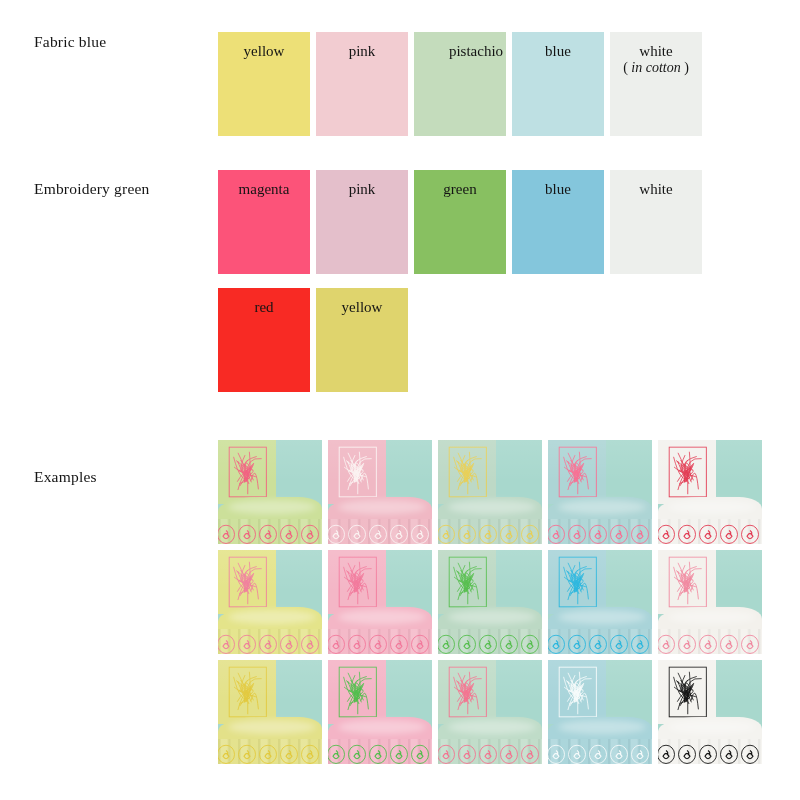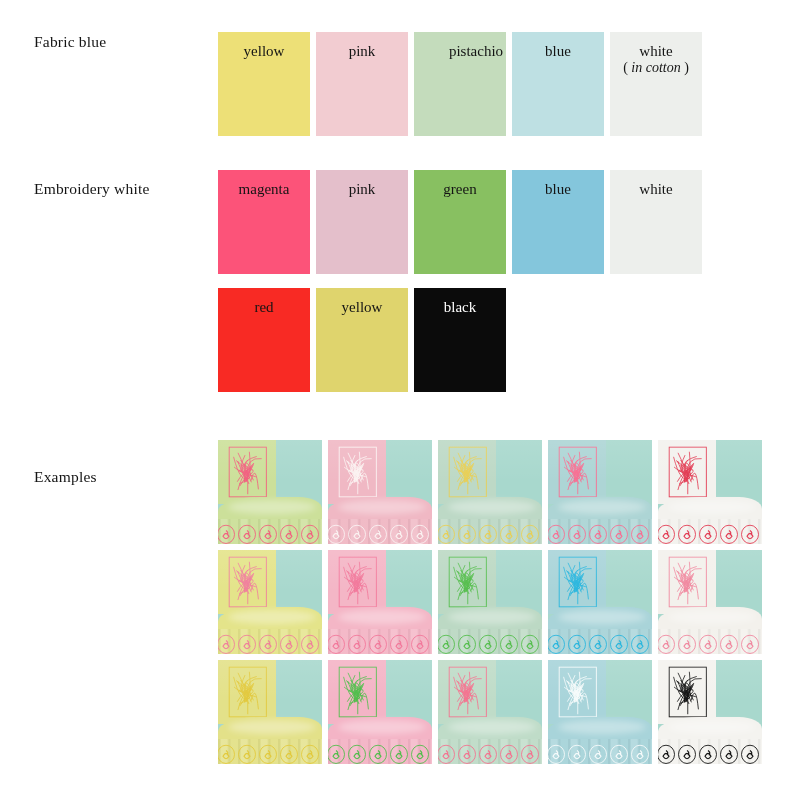--- a/index.html
+++ b/index.html
@@ -141,21 +141,21 @@
     pointer-events: none;
   }
 </style>
 </head>
 <body>
 
 <div class="page">
 
   <div class="row-label" id="label-fabric">Fabric blue</div>
 
-  <div class="row-label" id="label-embroid">Embroidery white</div>
+  <div class="row-label" id="label-embroid">Embroidery green</div>
 
   <div class="row-label" id="label-examples">Examples</div>
 
   <div class="swatch-row" id="fabric-row">
       <div class="swatch" style="background: rgb(237, 224, 119); color: rgb(20, 20, 20);">
         <span class="swatch-label">yellow</span>
       </div>
       <div class="swatch" style="background: rgb(242, 204, 209); color: rgb(20, 20, 20);">
         <span class="swatch-label">pink</span>
       </div>
@@ -187,23 +187,20 @@
         <span class="swatch-label">white</span>
       </div>
     </div>
   <div class="swatch-row" id="embroidery-row-2">
       <div class="swatch" style="background: rgb(248, 42, 36); color: rgb(20, 20, 20);">
         <span class="swatch-label">red</span>
       </div>
       <div class="swatch" style="background: rgb(223, 212, 109); color: rgb(20, 20, 20);">
         <span class="swatch-label">yellow</span>
       </div>
-      <div class="swatch" style="background: rgb(11, 11, 11); color: rgb(255, 255, 255);">
-        <span class="swatch-label">black</span>
-      </div>
     </div>
 
   <div id="examples-grid">
       <div class="example-cell">
         <div class="ex-wall" style="background: rgb(168, 216, 205);"></div>
         <div class="ex-back" style="background: rgb(204, 224, 154);"></div>
         <div class="ex-frame">
           <svg class="ex-art-svg" viewBox="0 0 40 54" preserveAspectRatio="none">
             <rect x="1.2" y="1.2" width="37.6" height="51.6" fill="none" stroke="#F2607F" stroke-width="0.9"></rect>
             <path d="M 20 49.68 L 20 24.3 M 19.54567901234568 29.80340277777778 Q 21.82368827160494 25.017685185185186 8.464248971193417 15.281076388888888 M 18.27551440329218 34.25631944444444 Q 31.366126543209877 9.44949074074074 22.68261316872428 22.038368055555555 M 21.375720164609053 24.159236111111113 Q 7.297453703703703 31.331296296296294 19.956532921810698 14.920659722222222 M 23.512962962962963 37.312152777777776 Q 19.617669753086417 27.66310185185185 10.286008230452676 7.427951388888889 M 19.353909465020575 30.515069444444446 Q 18.326774691358025 11.044907407407408 33.67103909465021 13.060243055555556 M 19.56522633744856 25.36798611111111 Q 13.424768518518519 31.876712962962962 10.111625514403293 45.31753472222222 M 18.81358024691358 27.270902777777778 Q 14.911651234567902 27.15851851851852 9.607767489711934 36.69982638888889 M 19.765637860082304 25.423819444444444 Q 32.78742283950618 9.490324074074074 12.159465020576132 41.207118055555554 M 17.0880658436214 25.226736111111112 Q 17.052083333333336 29.272129629629628 27.766718106995885 31.83940972222222 M 21.44753086419753 32.079652777777774 Q 7.705632716049383 23.503935185185185 6.429526748971194 22.096701388888892 M 19.510699588477365 35.18256944444445 Q 14.74807098765432 42.58574074074074 18.14789094650206 25.47899305555556 M 21.944238683127573 23.73548611111111 Q 18.17939814814815 23.517546296296295 12.921810699588477 14.986284722222223 M 23.414814814814815 35.538402777777776 Q 27.999614197530864 16.69935185185185 30.751286008230455 44.61857638888888 M 18.589094650205762 27.39131944444445 Q 24.20871913580247 34.73115740740741 21.636316872427983 6.375868055555556 M 18.133744855967077 37.09423611111111 Q 16.806712962962962 14.612962962962962 25.57690329218107 35.25815972222222 M 16.715432098765433 37.64715277777778 Q 15.793595679012345 6.744768518518518 22.573045267489714 23.265451388888888 M 17.000823045267488 34.450069444444445 Q 31.169367283950617 23.726574074074072 22.62474279835391 24.397743055555555 M 21.656584362139917 32.90298611111111 Q 12.934027777777779 40.35837962962963 5.731995884773663 11.655034722222222 M 17.349382716049384 22.20590277777778 Q 31.087577160493826 31.440185185185182 11.89480452674897 39.03732638888889 M 22.745884773662553 23.958819444444448 Q 5.630015432098766 9.57199074074074 21.113168724279834 39.04461805555556 M 16.51275720164609 27.361736111111114 Q 6.561342592592593 25.153796296296296 13.387088477366255 25.176909722222224 M 17.316666666666666 21.614652777777778 Q 13.881558641975309 15.18560185185185 28.71656378600823 10.934201388888889 M 19.824279835390946 28.317569444444445 Q 7.590663580246914 30.067407407407405 17.10159465020576 9.816493055555554 M 18.702263374485597 36.67048611111111 Q 27.68865740740741 6.7992129629629625 18.542181069958847 35.32378472222222 M 16.617283950617285 35.87340277777778 Q 24.17554012345679 33.58101851851852 13.03832304526749 19.956076388888892 M 16.236008230452676 31.326319444444447 Q 7.051311728395062 9.612824074074075 10.590020576131687 17.713368055555556 " fill="none" stroke="#F2607F" stroke-width="0.85" stroke-linecap="round"></path>

